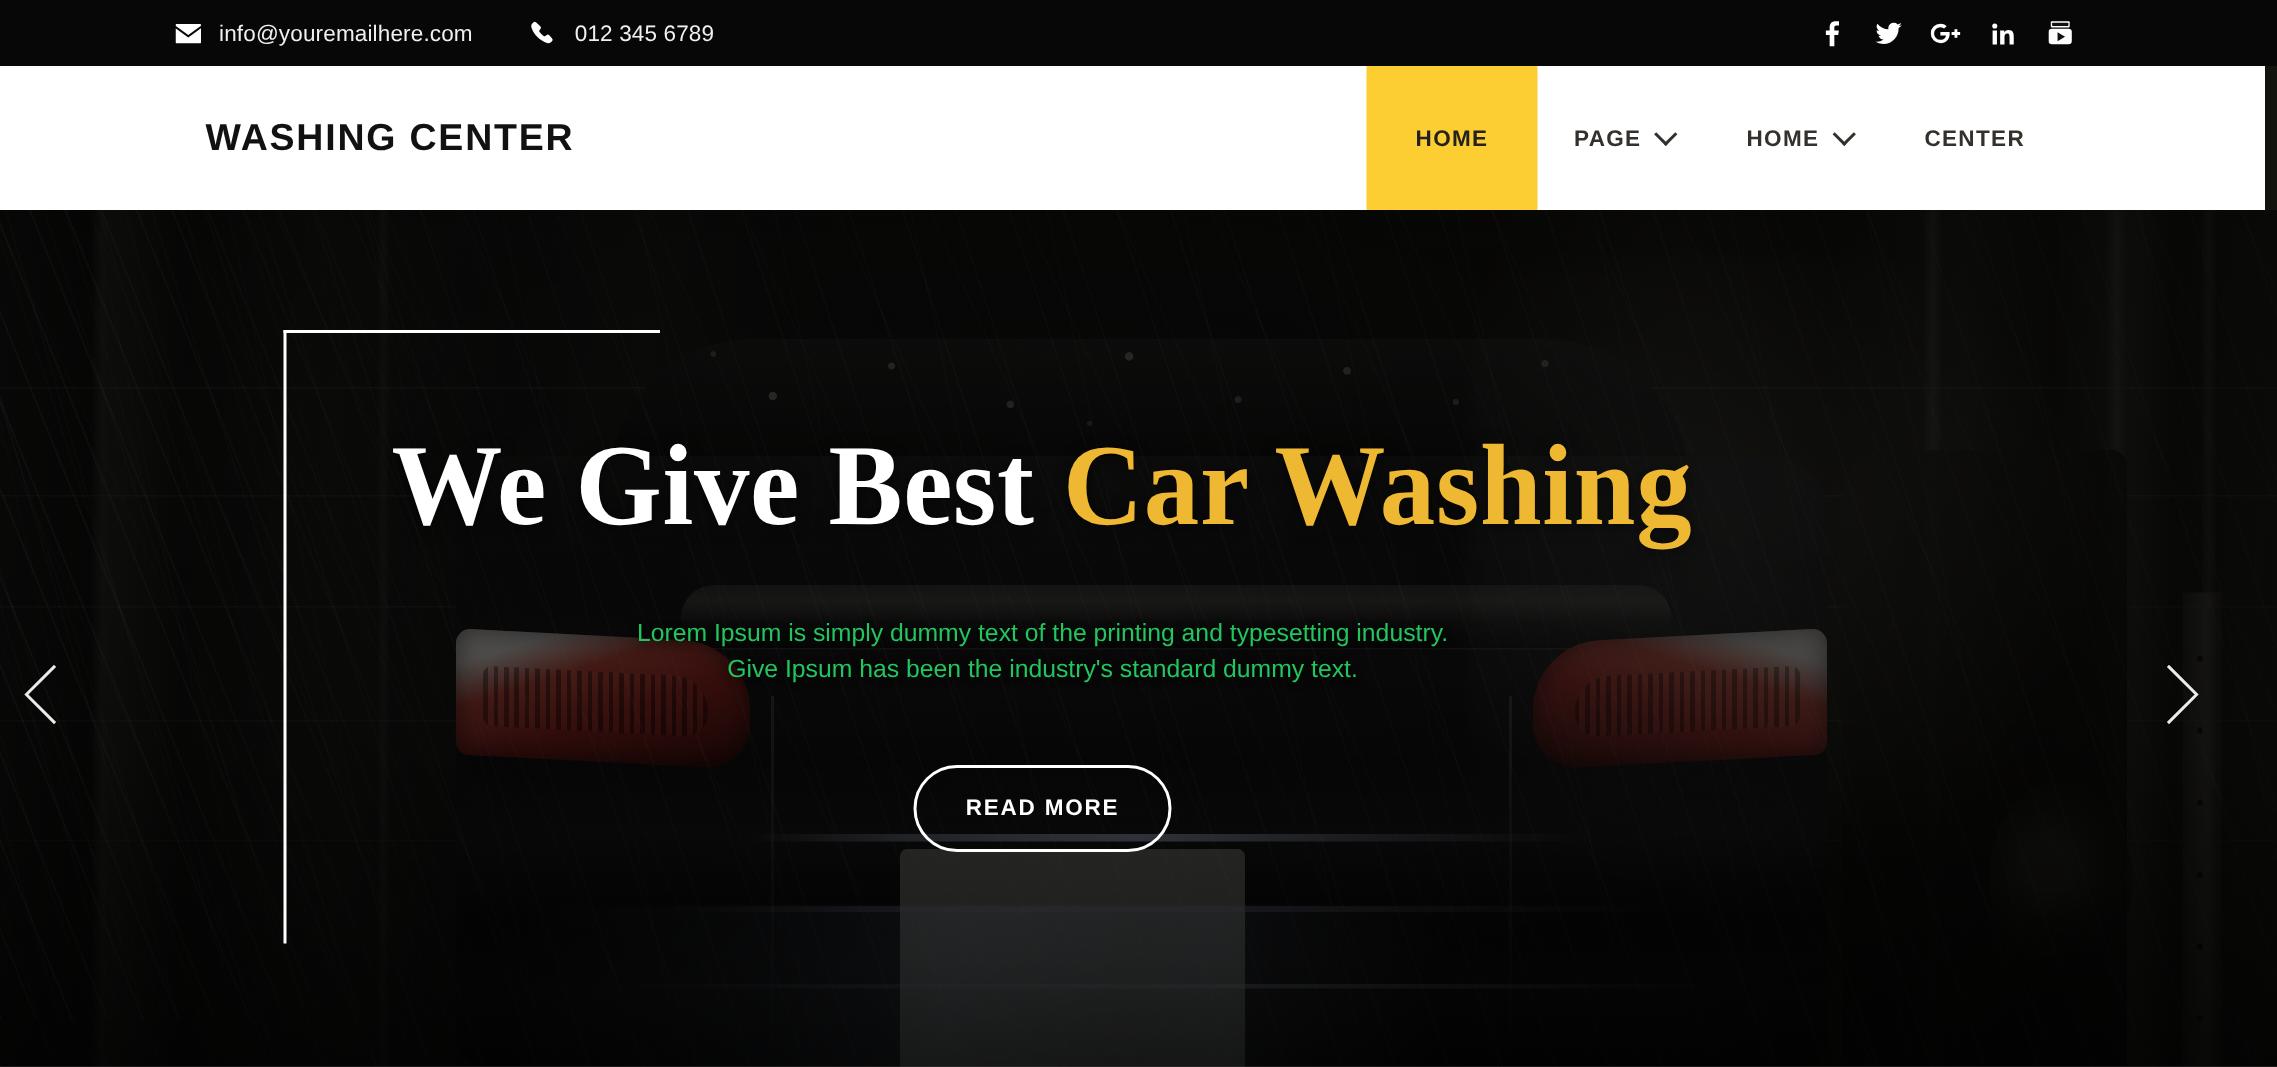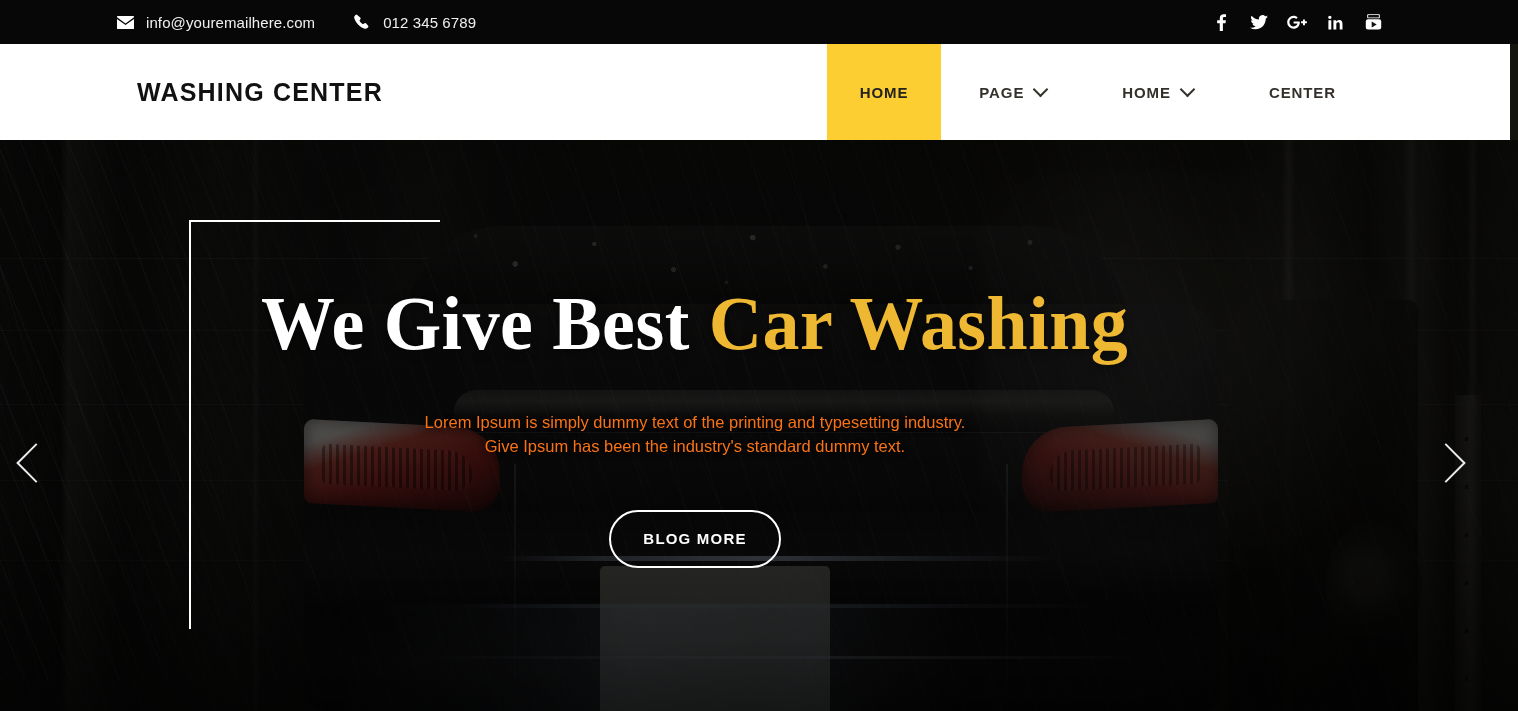--- a/index.html
+++ b/index.html
@@ -307,21 +307,21 @@
     text-decoration: none;
     white-space: nowrap;
   }
   .nav {
     position: absolute;
     right: 136px; top: 0; height: 96px;
     display: flex; align-items: stretch;
   }
   .nav-item {
     display: flex; align-items: center; justify-content: center;
-    padding: 0 38px;
+    padding: 0 24px;
     font-size: 15px;
     font-weight: 600;
     letter-spacing: .9px;
     color: #34312c;
     text-decoration: none;
     white-space: nowrap;
   }
   .nav-item.active {
     background: #fdce32;
     color: #24221e;
@@ -369,21 +369,21 @@
     color: #ffffff;
     text-shadow: 0 2px 10px rgba(0,0,0,.55);
     white-space: nowrap;
     transform: scaleX(.96);
   }
   .hero-title .accent { color: #eeb833; }
   .hero-sub {
     margin: 46px 0 0 0;
     font-size: 16.5px;
     line-height: 24px;
-    color: #f97316;
+    color: #22c55e;
     text-shadow: 0 1px 6px rgba(0,0,0,.7);
     max-width: 700px;
   }
   .hero-sub span { display: block; }
   .btn-readmore {
     margin-top: 52px;
     display: inline-flex;
     align-items: center; justify-content: center;
     width: 168px; height: 54px;
     border: 2px solid #ffffff;
@@ -558,21 +558,21 @@
     <div class="hero-frame"></div>
 
     <div class="hero-content">
       <h1 class="hero-title"><span>We Give Best </span><span class="accent">Car Washing</span></h1>
 
       <p class="hero-sub">
         <span>Lorem Ipsum is simply dummy text of the printing and typesetting industry.</span>
         <span>Give Ipsum has been the industry's standard dummy text.</span>
       </p>
 
-      <a class="btn-readmore" href="#">BLOG MORE</a>
+      <a class="btn-readmore" href="#">READ MORE</a>
     </div>
 
     <div class="slider-arrow prev">
       <i></i>
     </div>
     <div class="slider-arrow next">
       <i></i>
     </div>
   </div>
 

